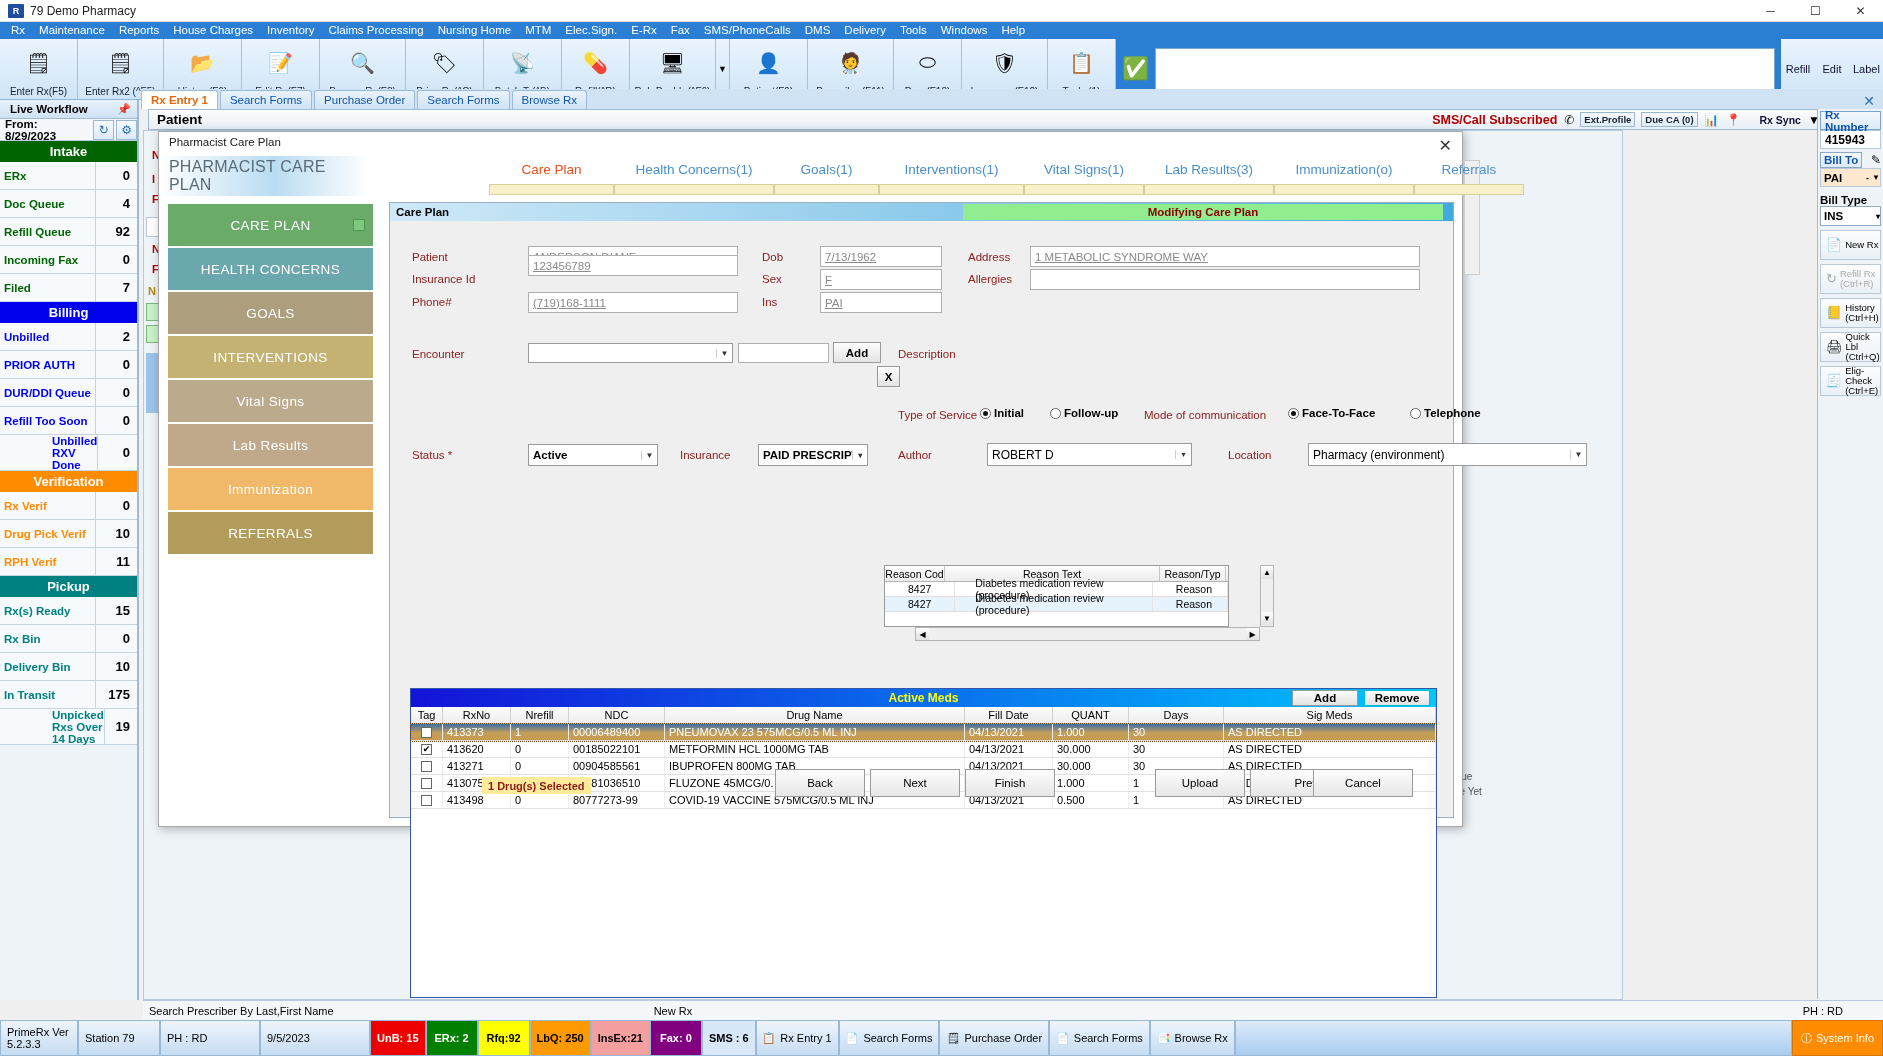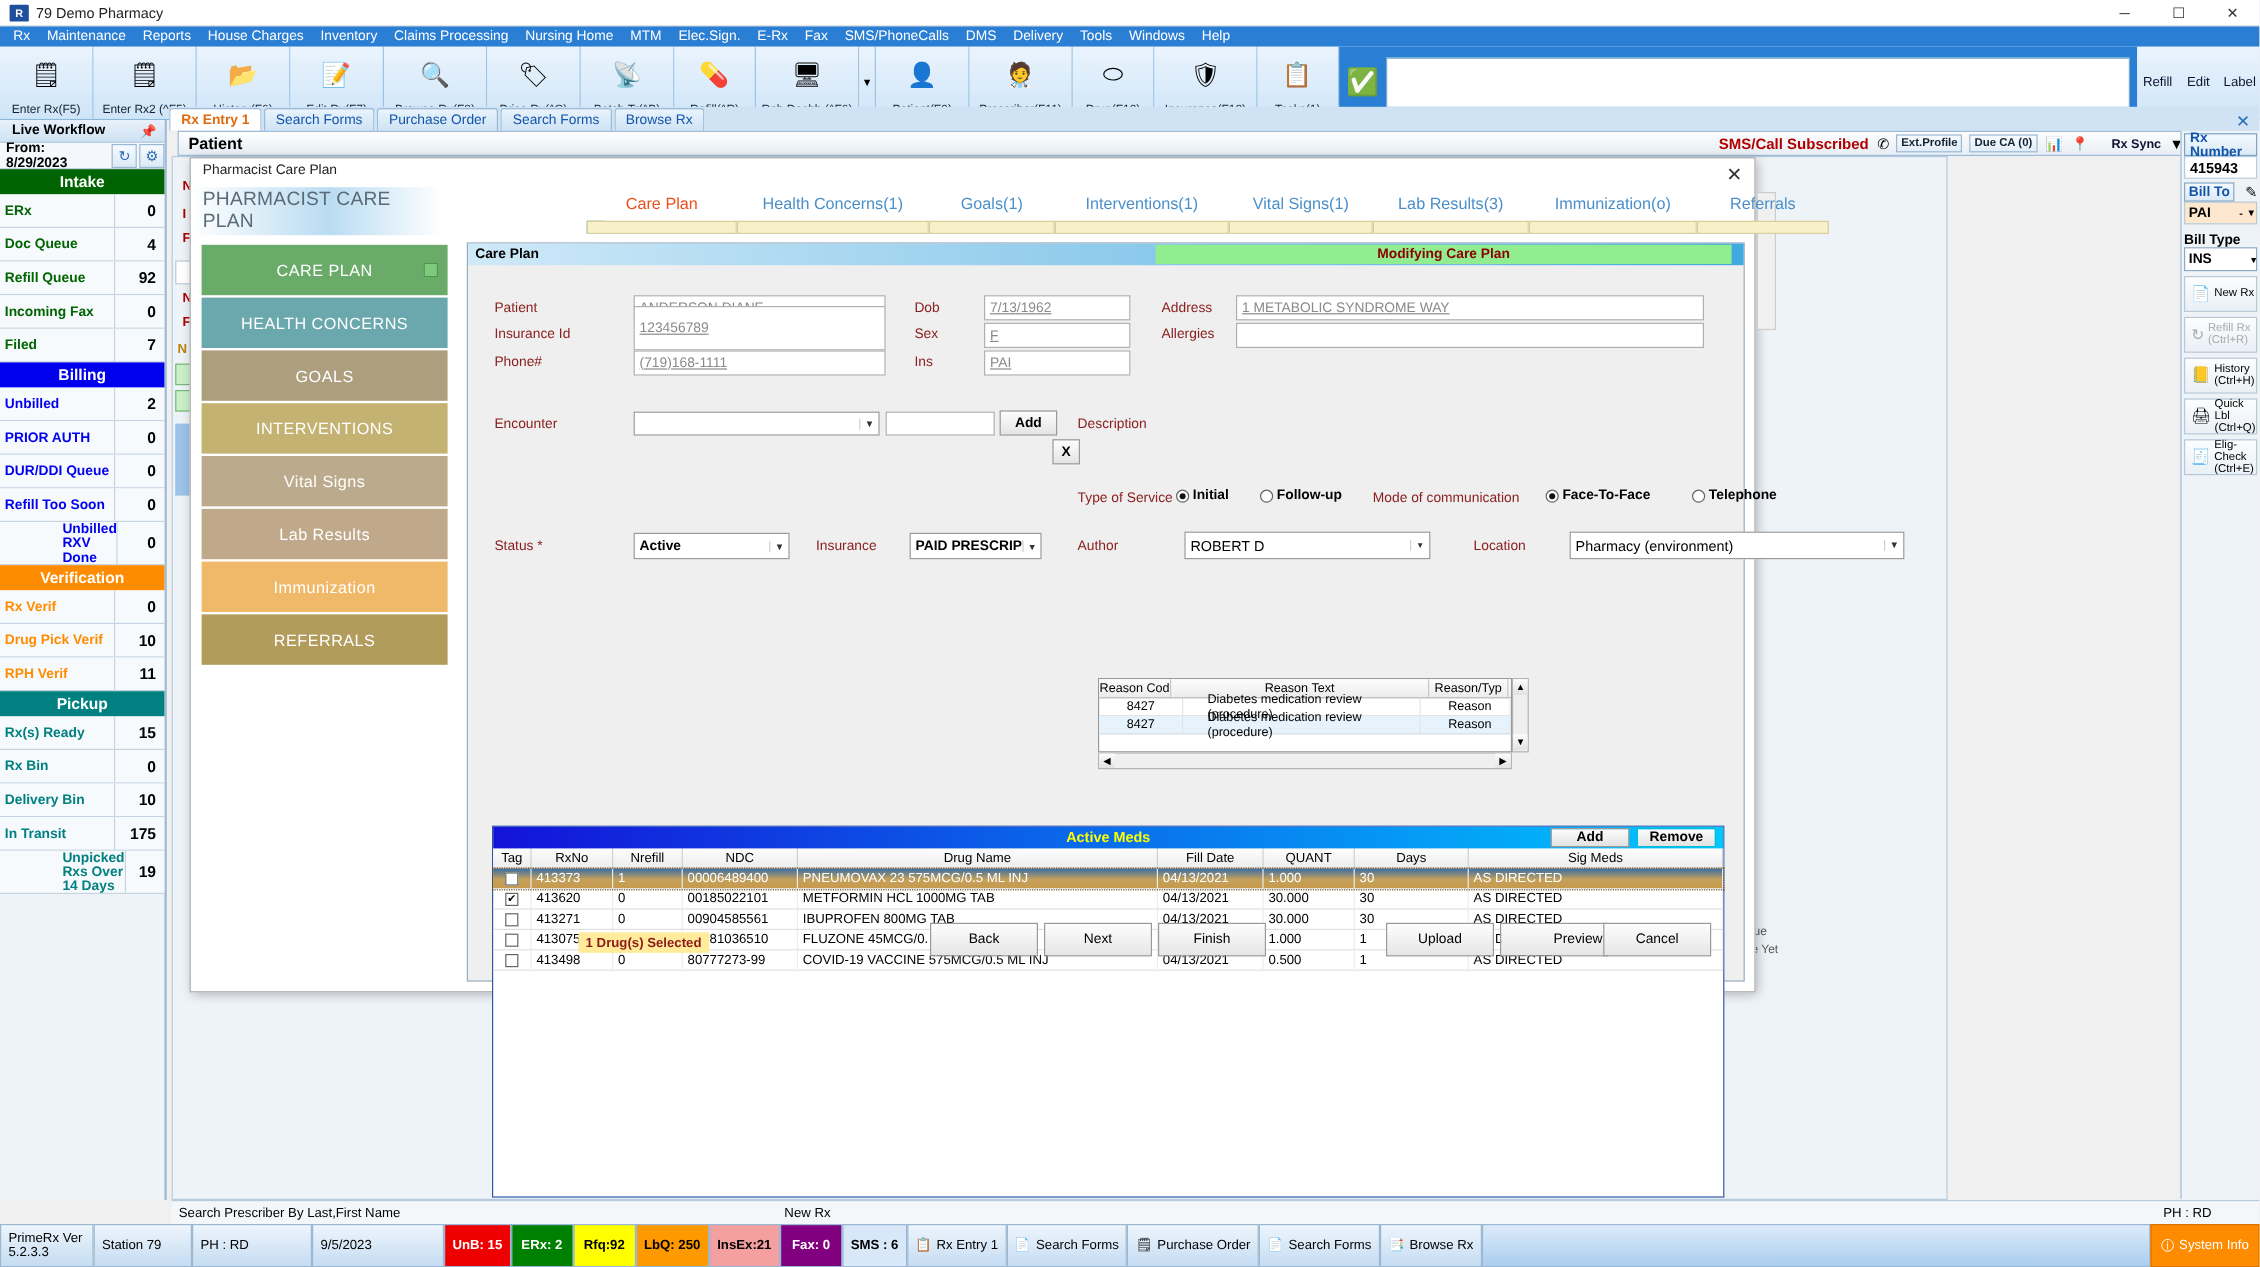--- a/index.html
+++ b/index.html
@@ -117,21 +117,21 @@
   .f-inp{position:absolute;border:1px solid #b0b0b0;background:#fff;font-size:11.5px;color:#8a8a8a;
          display:flex;align-items:center;padding-left:4px;text-decoration:underline;}
   .f-inp.dark{color:#111;}
   .f-sel{position:absolute;border:1px solid #9a9a9a;background:#fff;font-size:11.5px;display:flex;align-items:center;padding-left:4px;font-weight:bold;}
   .f-sel .ar{margin-left:auto;width:16px;text-align:center;font-size:8px;color:#333;border-left:1px solid #cfcfcf;}
   .f-btn{position:absolute;border:1px solid #9a9a9a;background:linear-gradient(#fdfdfd,#e4e4e4);
          font-size:11.5px;font-weight:bold;display:flex;align-items:center;justify-content:center;}
   .f-ta{position:absolute;border:1px solid #b0b0b0;background:#fff;font-size:11.5px;padding:3px 5px;font-weight:bold;color:#111;}
 
   
-  #rgrid{position:absolute;left:525px;top:362px;width:345px;height:62px;border:1px solid #9a9a9a;background:#fff;}
+  #rgrid{position:absolute;left:494px;top:362px;width:345px;height:62px;border:1px solid #9a9a9a;background:#fff;}
   #rgrid .hdr{display:flex;height:16px;background:linear-gradient(#fdfdfd,#ececec);border-bottom:1px solid #b4b4b4;}
   #rgrid .hdr div{font-size:10.5px;display:flex;align-items:center;justify-content:center;border-right:1px solid #c8c8c8;}
   #rgrid .row{display:flex;height:15px;border-bottom:1px solid #dcdcdc;}
   #rgrid .row.sel{background:#e6f3fc;}
   #rgrid .row div{font-size:10.5px;display:flex;align-items:center;border-right:1px solid #e4e4e4;padding-left:3px;margin-left:20px;}
   .c1{width:60px;} .c2{width:215px;} .c3{width:66px;}
   #rgrid .row .c2{justify-content:center;padding:0;}
   #rsb{position:absolute;left:870px;top:362px;width:14px;height:62px;background:#efefef;border:1px solid #b4b4b4;}
   #rsb .a{height:13px;display:flex;align-items:center;justify-content:center;font-size:8px;background:linear-gradient(#fdfdfd,#e2e2e2);}
   #rhsb{position:absolute;left:525px;top:424px;width:345px;height:14px;background:#efefef;border:1px solid #b4b4b4;display:flex;}
@@ -524,21 +524,21 @@
     </div>
 
     <div class="f-lab" style="left:22px;top:48px;">Patient</div>
     <div class="f-inp" style="left:138px;top:43px;width:210px;height:21px;">ANDERSON,DIANE</div>
     <div class="f-lab" style="left:372px;top:48px;">Dob</div>
     <div class="f-inp" style="left:430px;top:43px;width:122px;height:21px;">7/13/1962</div>
     <div class="f-lab" style="left:578px;top:48px;">Address</div>
     <div class="f-inp" style="left:640px;top:43px;width:390px;height:21px;">1 METABOLIC SYNDROME WAY</div>
 
     <div class="f-lab" style="left:22px;top:70px;">Insurance Id</div>
-    <div class="f-inp" style="left:138px;top:52px;width:210px;height:37px;">123456789</div>
+    <div class="f-inp" style="left:138px;top:52px;width:210px;height:21px;">123456789</div>
     <div class="f-lab" style="left:372px;top:70px;">Sex</div>
     <div class="f-inp" style="left:430px;top:66px;width:122px;height:21px;">F</div>
     <div class="f-lab" style="left:578px;top:70px;">Allergies</div>
     <div class="f-inp" style="left:640px;top:66px;width:390px;height:21px;background:#fff;"></div>
 
     <div class="f-lab" style="left:22px;top:93px;">Phone#</div>
     <div class="f-inp" style="left:138px;top:89px;width:210px;height:21px;">(719)168-1111</div>
     <div class="f-lab" style="left:372px;top:93px;">Ins</div>
     <div class="f-inp" style="left:430px;top:89px;width:122px;height:21px;">PAI</div>
 
@@ -709,21 +709,21 @@
         </div>
     </div>
 
     <div id="cp-foot">
       <div id="drugsel">1 Drug(s) Selected</div>
       <div class="fbtn" style="left:385px;width:90px;">Back</div>
       <div class="fbtn" style="left:480px;width:90px;">Next</div>
       <div class="fbtn" style="left:575px;width:90px;">Finish</div>
       <div class="fbtn" style="left:765px;width:90px;">Upload</div>
       <div class="fbtn" style="left:860px;width:90px;padding-left:40px;">Preview</div>
-      <div class="fbtn" style="left:946px;width:90px;">Cancel</div>
+      <div class="fbtn" style="left:923px;width:100px;">Cancel</div>
     </div>
   </div>
 </div>
 
 <div id="status1">
   <span class="s1">Search Prescriber By Last,First Name</span>
   <span class="s2">New Rx</span>
   <span class="s3">PH : RD</span>
 </div>
 

